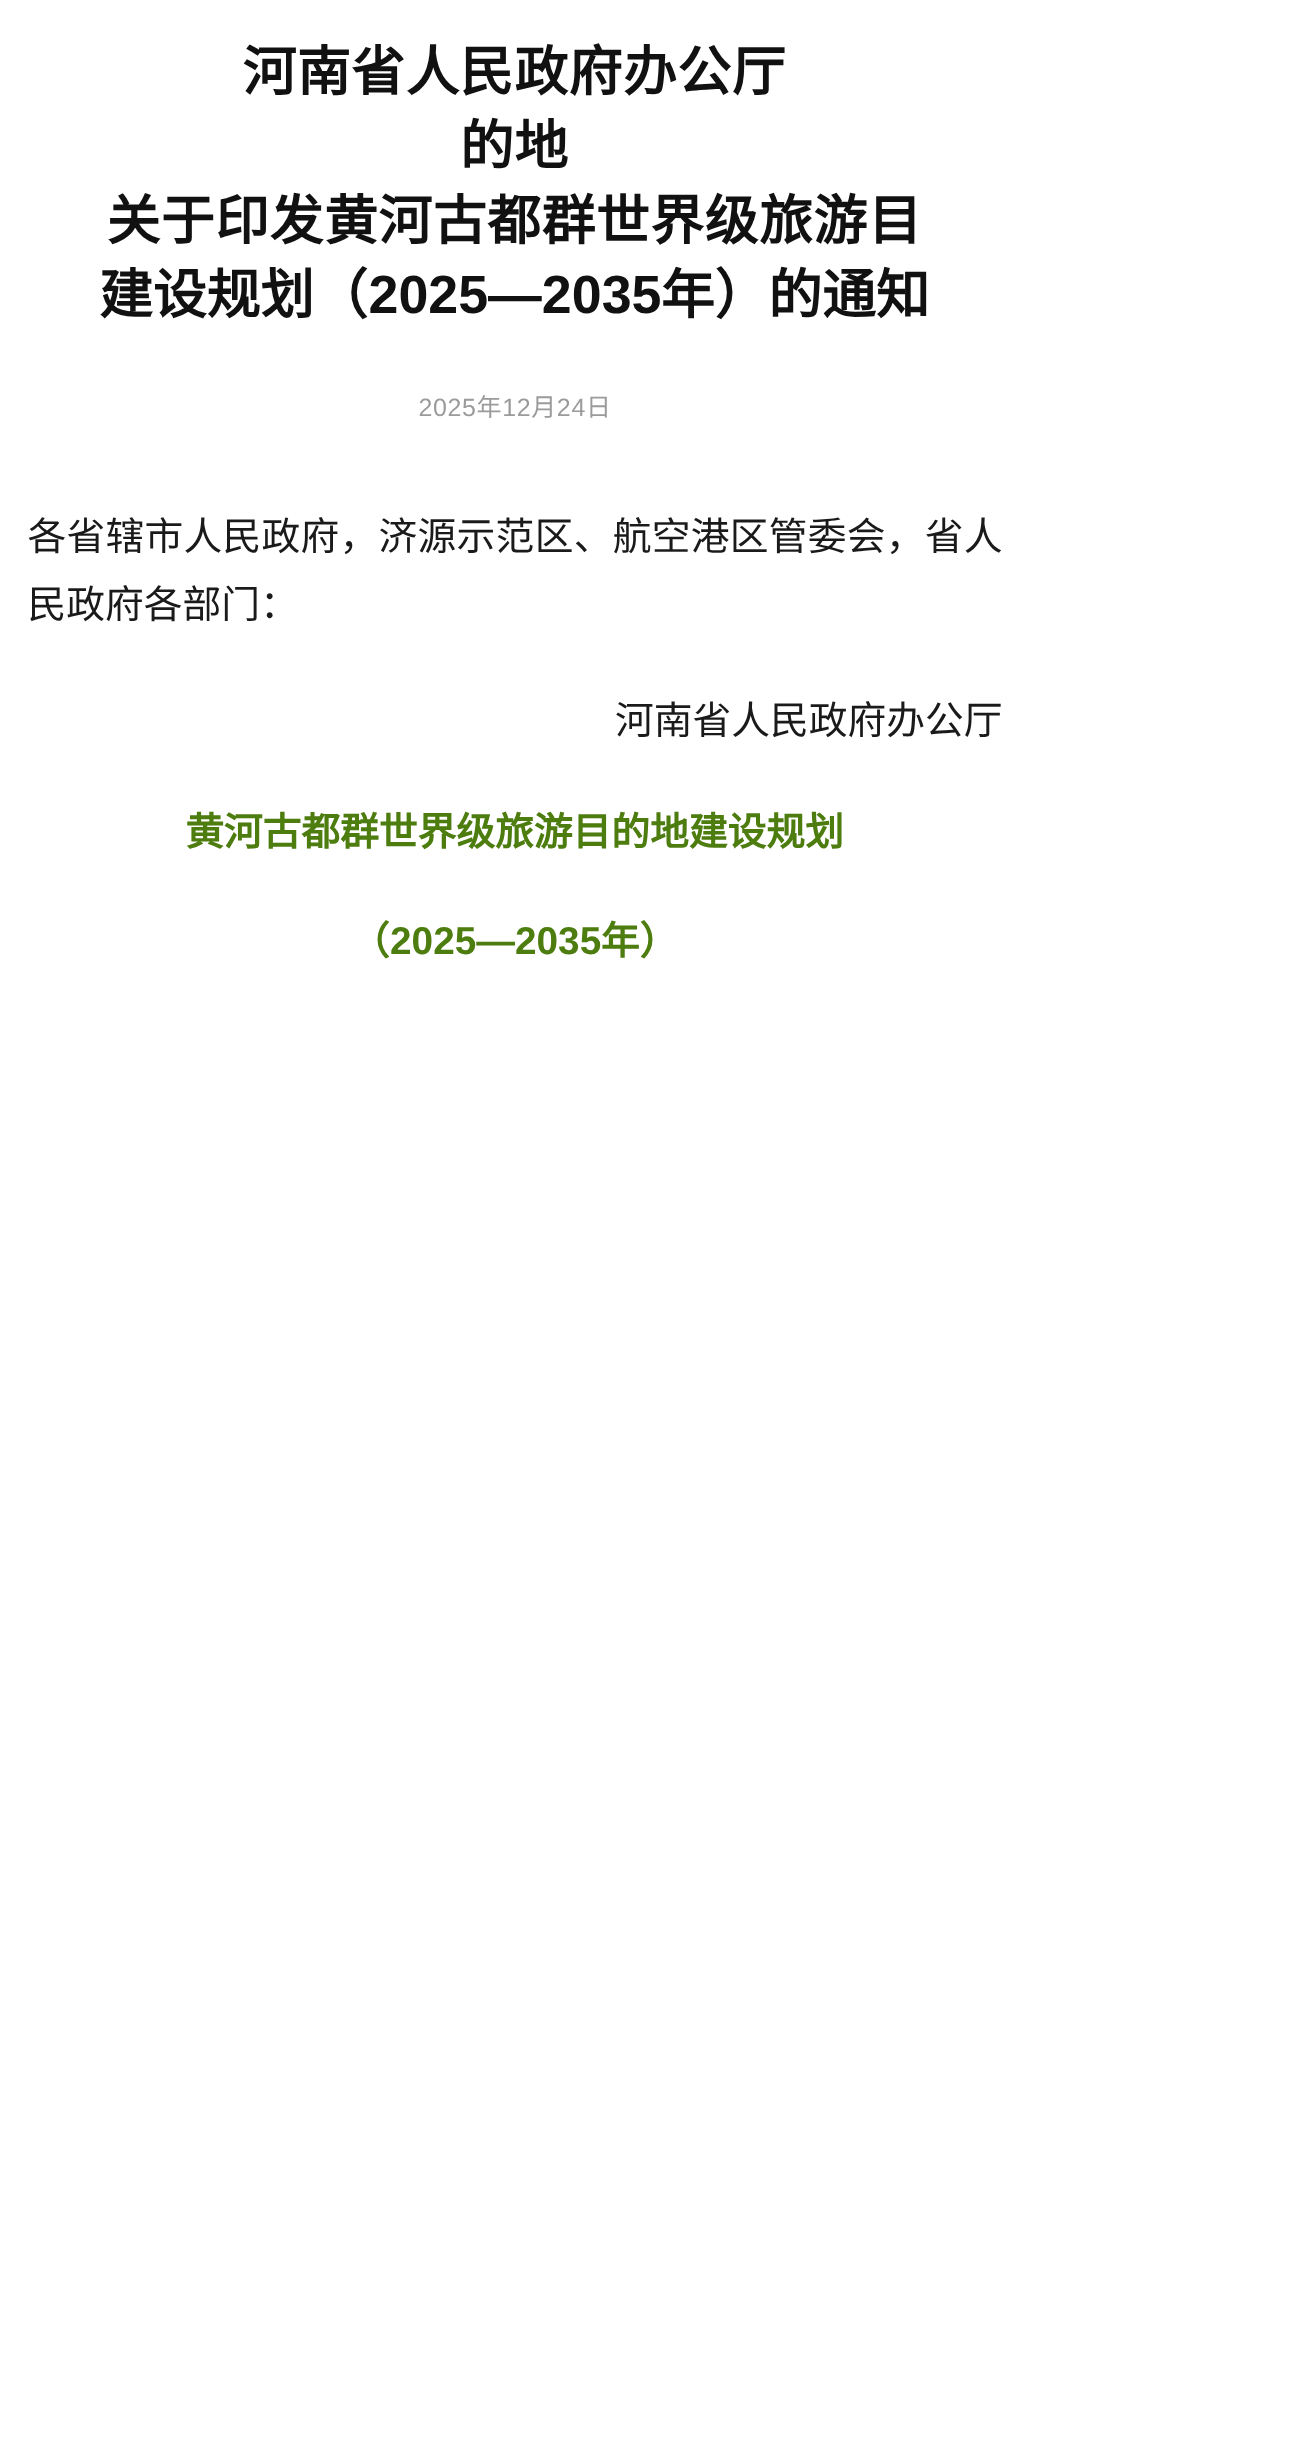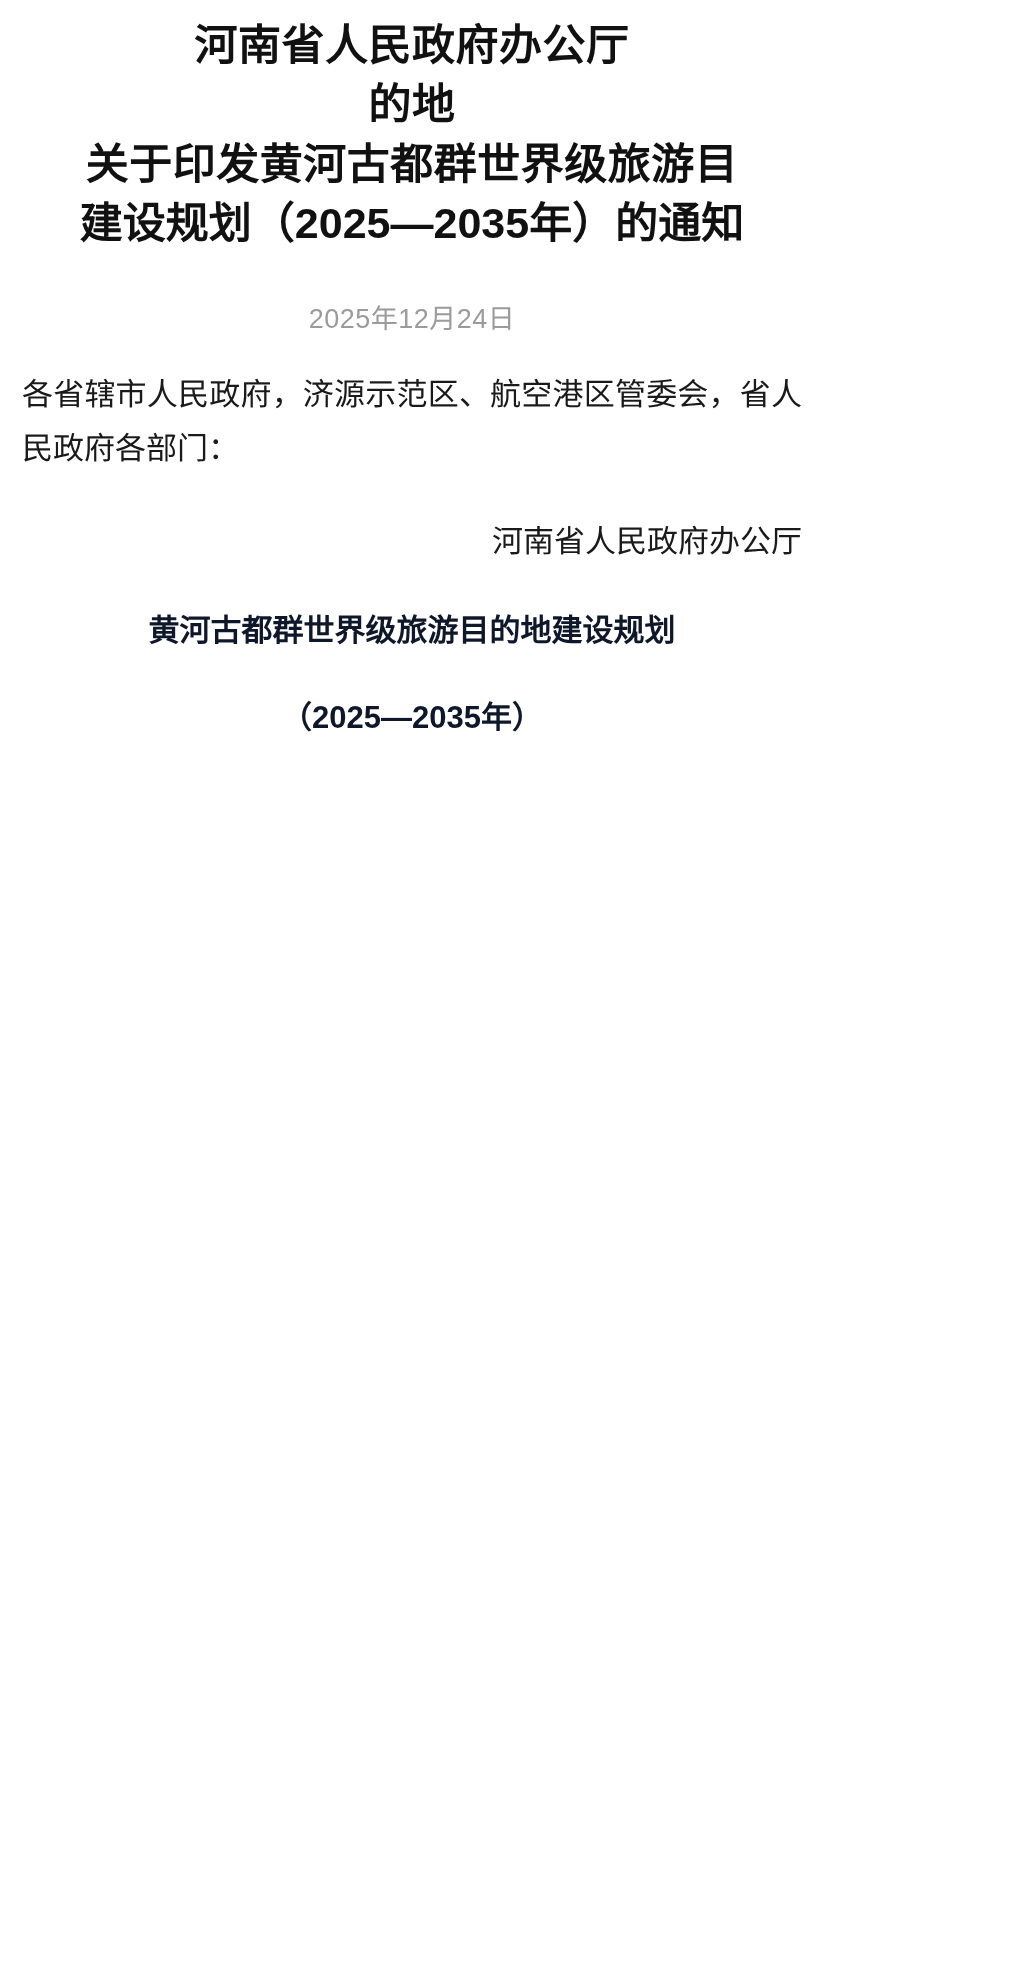--- a/index.html
+++ b/index.html
@@ -10,44 +10,44 @@
   body {
     width: 1036px;
     min-height: 1970px;
     font-family: "Liberation Sans", "DejaVu Sans", sans-serif;
     color: #1a1a1a;
     -webkit-font-smoothing: antialiased;
   }
   .page {
     width: 824px;
     box-sizing: border-box;
-    padding: 16px 22px 40px 22px;
+    padding: 29px 22px 40px 22px;
   }
   .doc-title {
     text-align: center;
     font-weight: bold;
     font-size: 43px;
     line-height: 1.38;
     letter-spacing: 0.5px;
     color: #111111;
     margin: 0;
     padding: 0 4px;
   }
   .doc-title .tline {
     display: block;
   }
   .doc-title .tline.wide {
     letter-spacing: 0px;
   }
   .doc-date {
     text-align: center;
     color: #9b9b9b;
-    font-size: 27px;
+    font-size: 20px;
     margin-top: 44px;
-    margin-bottom: 32px;
+    margin-bottom: 64px;
     letter-spacing: 0.5px;
   }
   p.body-text {
     font-size: 31px;
     line-height: 1.72;
     margin: 0 0 26px 0;
     text-align: justify;
     text-justify: inter-ideograph;
     color: #1a1a1a;
   }
@@ -63,21 +63,21 @@
   }
   .sig-block p.body-text {
     margin-bottom: 40px;
   }
   h2.sub-title {
     text-align: center;
     font-weight: bold;
     font-size: 31px;
     line-height: 1.5;
     margin: 34px 0 0 0;
-    color: #0f172a;
+    color: #4d7c0f;
   }
   h2.sub-title.second {
     margin-top: 40px;
     margin-bottom: 38px;
   }
 </style>
 </head>
 <body>
 
 <div class="page">

